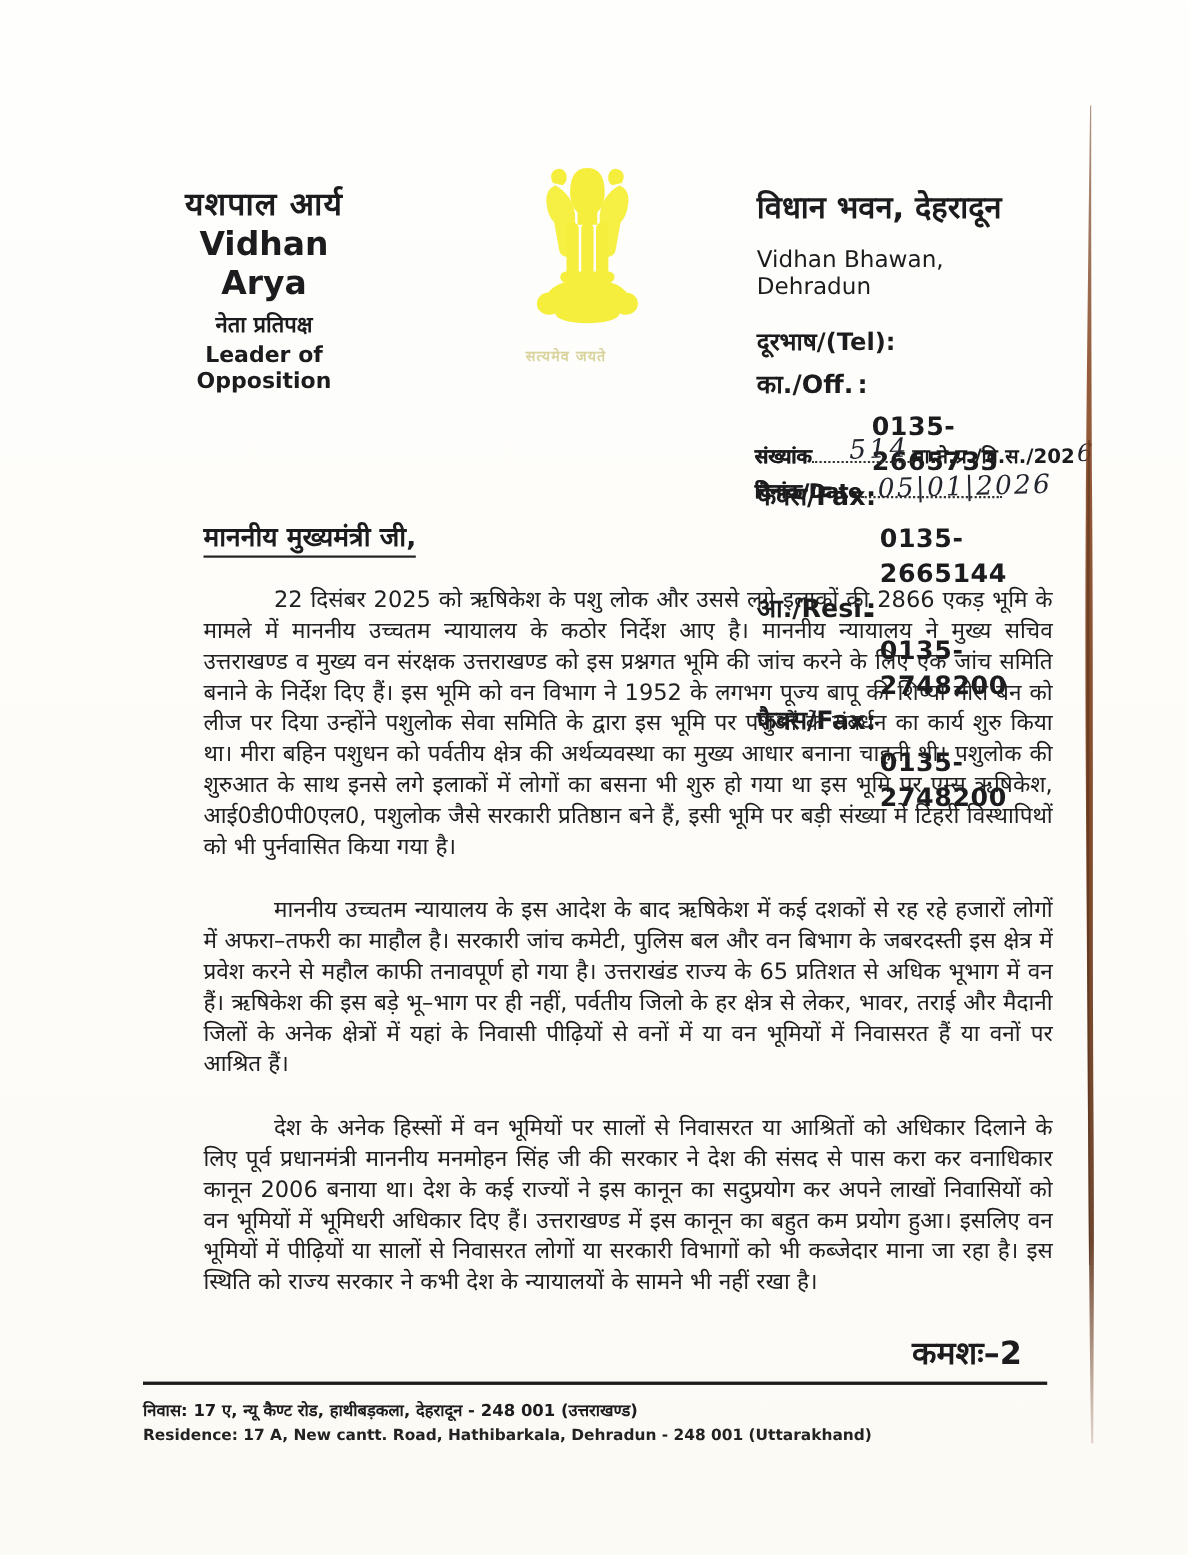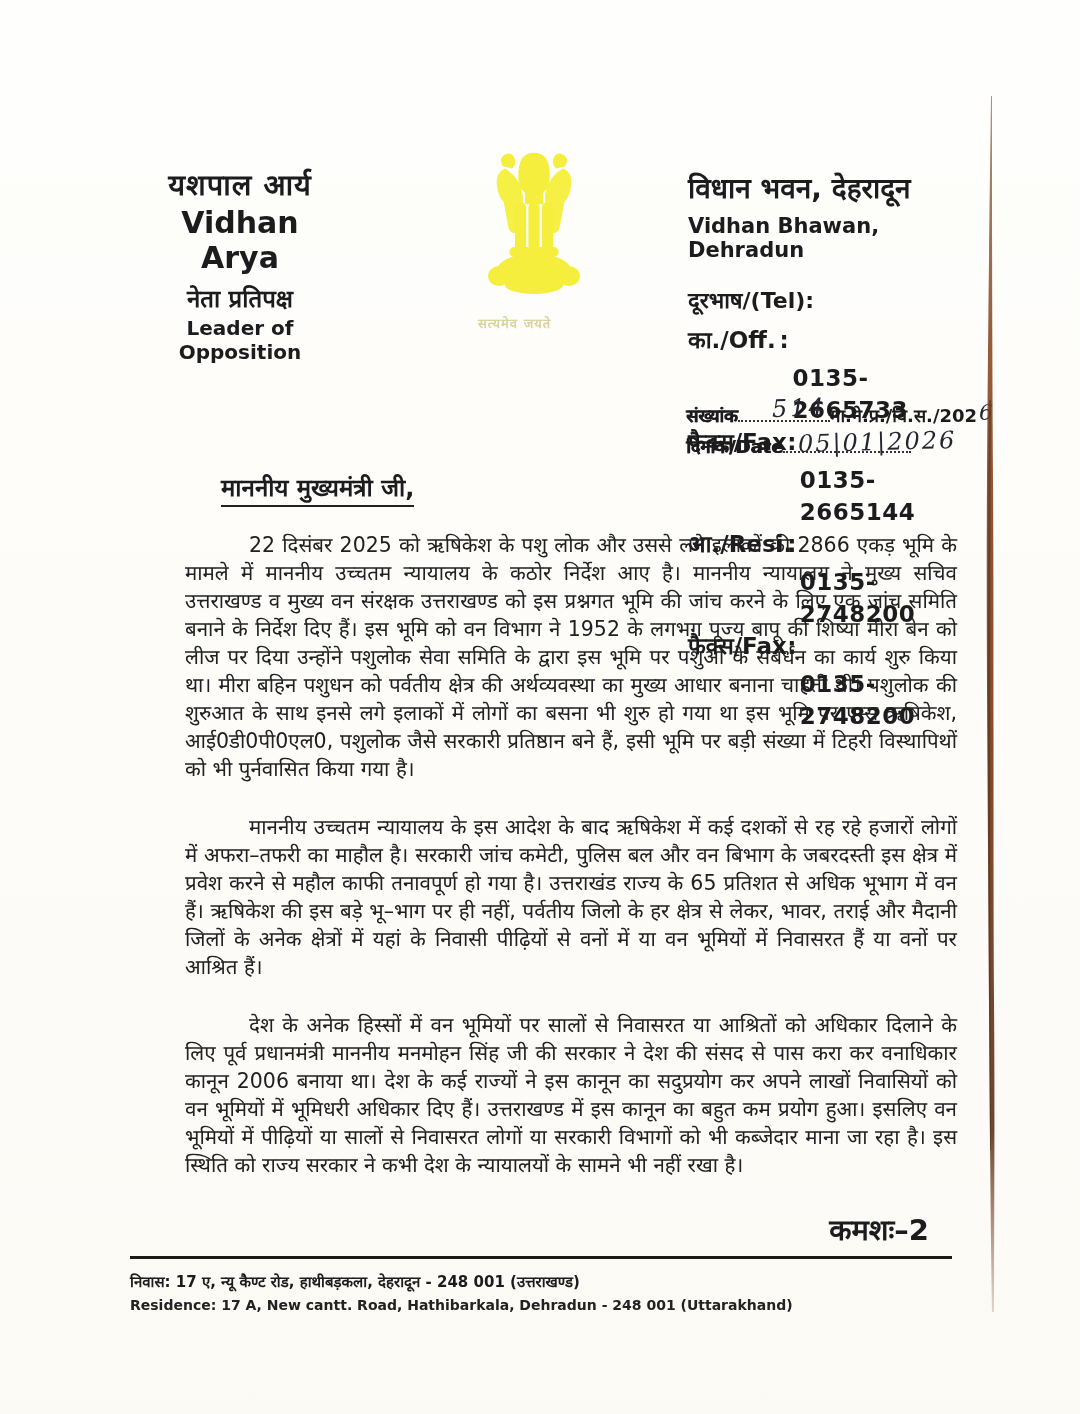--- a/index.html
+++ b/index.html
@@ -12,32 +12,32 @@
   .page{
     position:absolute;inset:0;
     background:linear-gradient(180deg,#fefefc 0%,#fdfcf9 60%,#fcfaf5 100%);
   }
   
   .sender-block{
     position:absolute;left:140px;top:164px;width:200px;text-align:center;
   }
   .sender-name-hi{font-size:29px;font-weight:bold;letter-spacing:1px;}
   .sender-name-en{font-size:30px;font-weight:bold;margin-top:2px;}
-  .sender-title-hi{font-size:24px;font-weight:bold;margin-top:6px;}
+  .sender-title-hi{font-size:20px;font-weight:bold;margin-top:6px;}
   .sender-title-en{font-size:20px;font-weight:bold;margin-top:2px;}
 
   .emblem-wrap{position:absolute;left:478px;top:150px;width:118px;text-align:left;}
   .emblem-caption{
     font-size:13px;color:#d9d39c;letter-spacing:1px;margin-top:2px;
     filter:blur(.4px);font-weight:bold;
   }
 
   .office-block{position:absolute;left:688px;top:168px;width:280px;}
   .office-hi{font-size:28px;font-weight:bold;}
-  .office-en{font-size:21px;font-weight:bold;margin-top:8px;}
+  .office-en{font-size:21px;font-weight:normal;margin-top:18px;}
   .tel-heading{font-size:22px;font-weight:bold;margin-top:22px;}
   .phones{margin-top:10px;}
   .phone-row{display:flex;font-size:23px;font-weight:bold;line-height:32px;}
   .phone-label{width:96px;}
   .phone-sep{width:18px;text-align:center;}
   .phone-value{letter-spacing:.5px;margin-top:38px;}
 
   
   .ref-block{position:absolute;left:686px;top:402px;width:300px;font-size:18px;font-weight:bold;}
   .ref-line{position:relative;height:32px;white-space:nowrap;}
@@ -56,21 +56,21 @@
   }
   .hw-year{font-size:22px;position:relative;top:-2px;margin-left:2px;}
   .hw-date{
     position:absolute;left:112px;top:-6px;font-size:24px;letter-spacing:2px;transform:rotate(-1.5deg);
   }
 
   
   .letter-body{position:absolute;left:185px;top:470px;width:772px;}
   .salutation{
     font-size:24px;font-weight:bold;display:inline-block;
-    border-bottom:2px solid #222;padding-bottom:2px;margin-left:36px;
+    border-bottom:2px solid #222;padding-bottom:2px;
   }
   .paragraphs{margin-top:24px;}
   .paragraphs p{
     margin:0 0 30px 0;font-size:20.5px;line-height:28px;text-align:justify;
     text-indent:64px;color:#202022;
   }
   .continuation{
     text-align:right;font-size:29px;font-weight:bold;padding-right:28px;margin-top:4px;
   }
 

